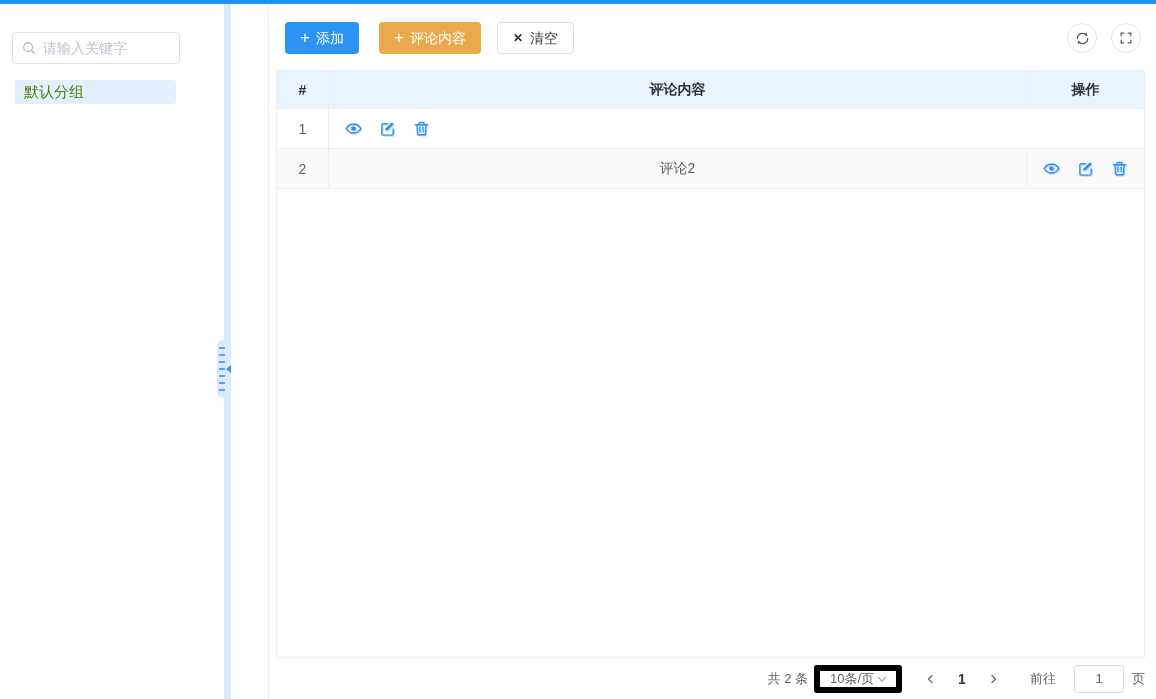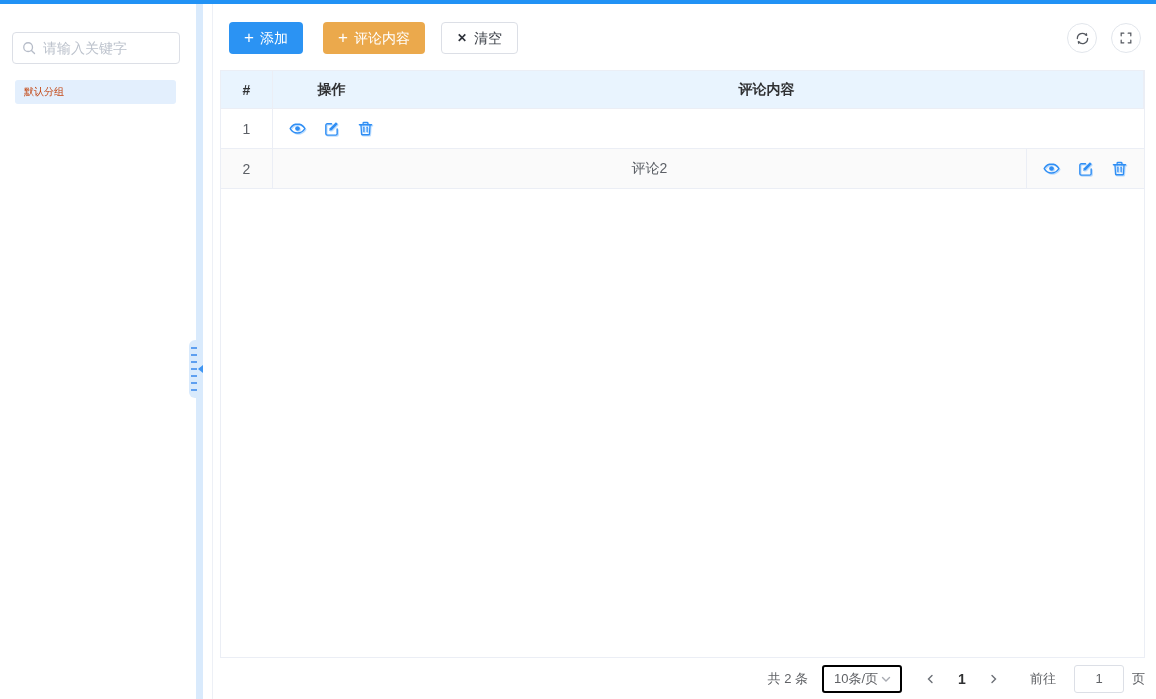--- a/index.html
+++ b/index.html
@@ -1,30 +1,30 @@
 <!DOCTYPE html>
 <html><head>
 <meta charset="utf-8">
 <style>
   * { margin:0; padding:0; box-sizing:border-box; }
   html,body { width:1156px; height:699px; background:#fff; font-family:"Liberation Sans",sans-serif; overflow:hidden; }
 
   .topbar { height:4px; background:#2192f5; }
-  .app { display:flex; height:695px; }
+  .app { display:flex; height:695px;gap:28px; }
 
   
   .sidebar { width:196px; padding:28px 16px 0 12px; }
   .search-box { width:168px; height:32px; border:1px solid #dcdfe6; border-radius:4px;
     display:flex; align-items:center; padding:0 9px; background:#fff; }
   .search-box input { border:none; outline:none; flex:1; min-width:0; font-size:14px;
     color:#606266; margin-left:7px; font-family:inherit; }
   .search-box input::placeholder { color:#bcc2cc; }
   .group-item { margin:16px 0 0 3px; width:161px; height:24px; background:#e3effd;
-    color:#c2410c; border-radius:3px; display:flex; align-items:center; padding:12px 9px;
-    font-size:10px; cursor:pointer; }
+    color:#4d7c0f; border-radius:3px; display:flex; align-items:center; padding:12px 9px;
+    font-size:15px; cursor:pointer; }
 
   
   .splitter { width:7px; background:#d9eafc; position:relative; }
   .splitter-handle { position:absolute; left:-7px; top:336px; width:14px; height:58px;
     background:#d9eafc; border-radius:6px 0 0 6px; display:flex; align-items:center; cursor:col-resize; }
   .grip { width:7px; height:45px; margin-left:2px;
     background:repeating-linear-gradient(to bottom,#5e9ff0 0 2px,transparent 2px 7px); }
   .splitter-arrow { width:0; height:0; border-right:5px solid #3f95f2;
     border-top:4px solid transparent; border-bottom:4px solid transparent; margin-left:1px; }
 
@@ -54,22 +54,22 @@
   .cell { display:flex; align-items:center; justify-content:center; }
   .col-idx { width:52px; border-right:1px solid #ebeef5; }
   .col-content { flex:1; border-right:1px solid #ebeef5; }
   .col-ops { width:117px; gap:17px; }
   .op-icon { width:17px; height:17px; cursor:pointer; display:flex;
     filter:drop-shadow(1.5px 1.5px 0 rgba(64,158,255,.35)); }
 
   
   .pagination { height:41px; display:flex; align-items:center; justify-content:flex-end;
     font-size:13px; color:#606266; }
-  .pg-total { margin-right:14px; }
-  .pg-select { width:80px; height:28px; border:2px solid #000000; border-radius:3px;
+  .pg-total { margin-right:6px; }
+  .pg-select { width:88px; height:28px; border:6px solid #000000; border-radius:3px;
     display:flex; align-items:center; padding:0 8px 0 10px; cursor:pointer; background:#fff; }
   .pg-select .val { flex:1; }
   .pg-arrow { width:28px; height:28px; display:flex; align-items:center; justify-content:center;
     cursor:pointer; margin:0 4px; }
   .pg-page { width:28px; text-align:center; font-weight:bold; color:#303133; font-size:14px; cursor:pointer; }
   .pg-goto-label { margin:0 18px 0 18px; }
   .pg-input { width:50px; height:28px; border:1px solid #dcdfe6; border-radius:3px;
     text-align:center; font-size:13px; color:#606266; outline:none; font-family:inherit; }
   .pg-unit { margin-left:8px; }
 </style>
@@ -134,22 +134,22 @@
             <path d="M13.5 10.5v3h-3"></path>
               <path d="M5.5 13.5h-3v-3"></path>
           </svg>
         </div>
       </div>
     </div>
 
     <div class="table-wrap">
       <div class="t-header">
         <div class="cell col-idx">#</div>
+        <div class="cell col-content">评论内容</div>
         <div class="cell col-ops">操作</div>
-        <div class="cell col-content">评论内容</div>
       </div>
 
       <div class="t-row">
         <div class="cell col-idx">1</div>
         <div class="cell col-ops">
           <span class="op-icon">
             <svg width="17" height="17" viewBox="0 0 18 18">
                 <path d="M9 4.2C4.7 4.2 1.8 8 1.4 8.6a.66.66 0 0 0 0 .8C1.8 10 4.7 13.8 9 13.8s7.2-3.8 7.6-4.4a.66.66 0 0 0 0-.8C16.2 8 13.3 4.2 9 4.2z" fill="none" stroke="#2f8ef4" stroke-width="1.5"></path>
                 <circle cx="9" cy="9" r="2.5" fill="#2f8ef4"></circle>
               </svg>

